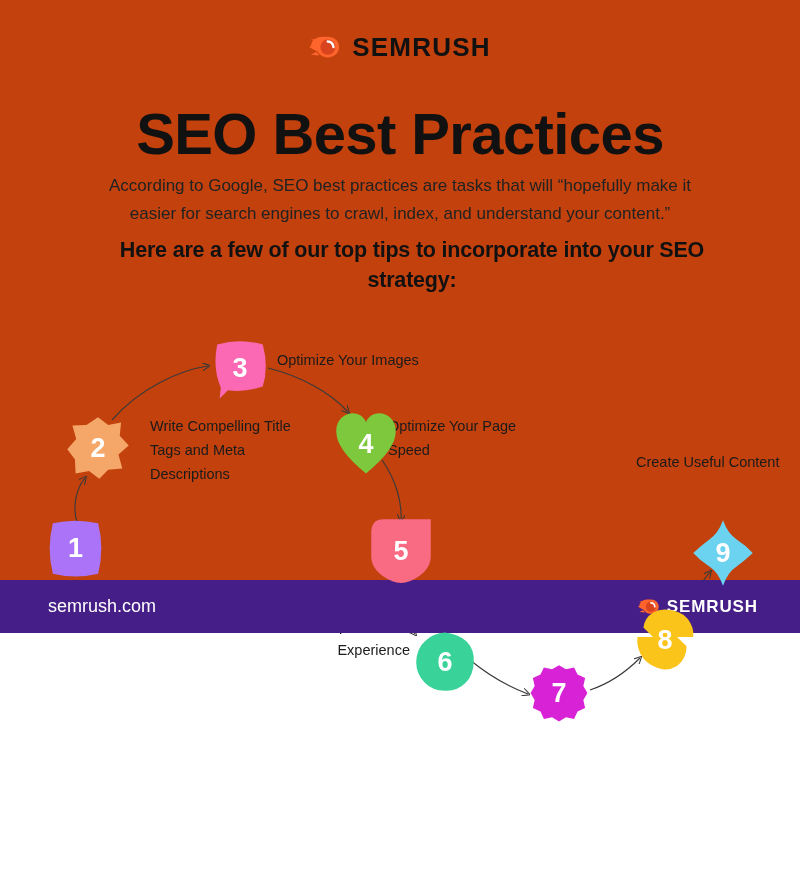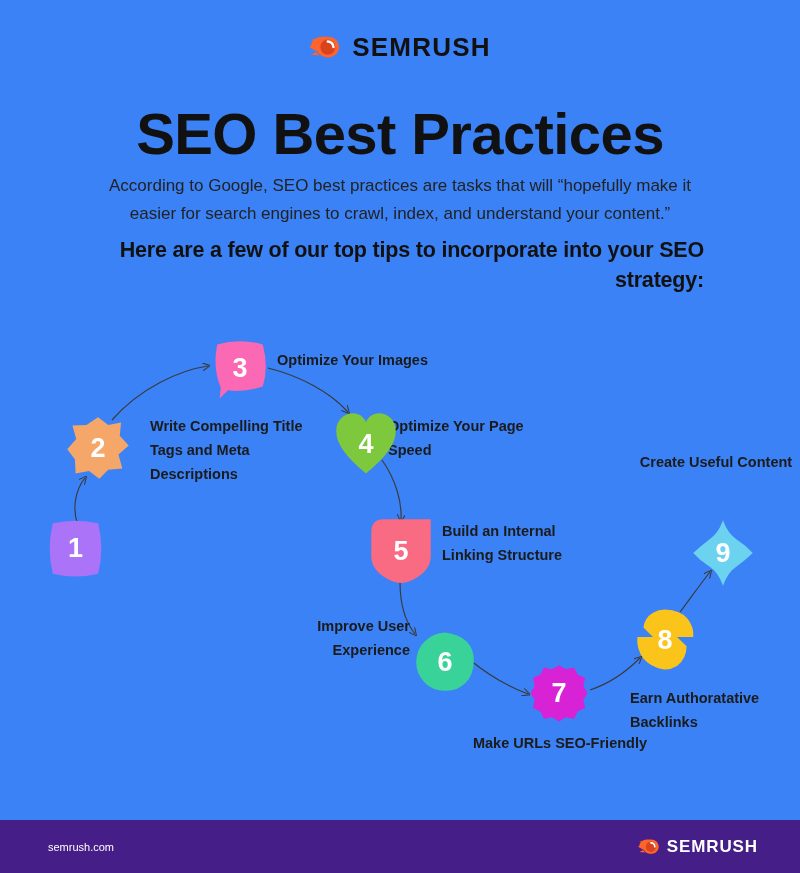--- a/index.html
+++ b/index.html
@@ -2,21 +2,21 @@
 <html><head>
 <meta charset="utf-8">
 <style>
   * { box-sizing: border-box; margin: 0; padding: 0; }
   html, body {
     width: 800px; height: 873px;
     background: #ffffff;
     font-family: "Liberation Sans", sans-serif;
     overflow: hidden;
   }
-  .page { position: relative; width: 800px; height: 873px; background: #3b82f6; }
+  .page { position: relative; width: 800px; height: 633px; background: #c2410c; }
 
   
   .brand-top {
     position: absolute; top: 33px; left: 0; width: 800px;
     display: flex; align-items: center; justify-content: center; gap: 11px;
   }
   .flame { width: 32px; height: 28px; position: relative; }
   .flame svg { display: block; }
   .brand-word {
     font-size: 26px; font-weight: 700; letter-spacing: 1.2px;
@@ -25,53 +25,53 @@
 
   .title {
     position: absolute; top: 100px; left: 0; width: 800px; text-align: center;
     font-size: 58px; font-weight: 700; color: #111111; letter-spacing: -0.6px;
   }
   .subtitle {
     position: absolute; top: 172px; left: 100px; width: 600px; text-align: center;
     font-size: 17px; color: #222222; line-height: 1.62;
   }
   .tagline {
-    position: absolute; top: 236px; left: 104px; width: 600px; text-align: right;
+    position: absolute; top: 236px; left: 112px; width: 600px; text-align: center;
     font-size: 21.5px; font-weight: 700; color: #111111; line-height: 1.38;
     letter-spacing: -0.2px;
   }
 
   
   .flow { position: absolute; top: 320px; left: 0; width: 800px; height: 480px; }
   .arcs { position: absolute; inset: 0; }
 
   .node {
     position: absolute;
     display: flex; align-items: center; justify-content: center;
     color: #ffffff; font-weight: 700; font-size: 27px;
     line-height: 1;
   }
   .node span { position: relative; z-index: 2; transform: translateY(-1px); }
   .node .shape { position: absolute; inset: 0; z-index: 1; }
   .node .shape svg { width: 100%; height: 100%; display: block; }
 
   .nlabel {
-    position: absolute; font-size: 14.5px; color: #1b1b1b; line-height: 1.64; font-weight: bold;
+    position: absolute; font-size: 14.5px; color: #1b1b1b; line-height: 1.64;
   }
   .nlabel.right { text-align: left; }
   .nlabel.left  { text-align: right; }
-  .nlabel.center { text-align: center; }
+  .nlabel.center { }
 
   
   .footer {
     position: absolute; left: 0; bottom: 0; width: 800px; height: 53px;
     background: #461E87; display: flex; align-items: center;
   }
   .footer-url {
-    position: absolute; left: 48px; font-size: 11px; color: #ffffff; text-align: center;
+    position: absolute; left: 48px; font-size: 18px; color: #ffffff; text-align: center;
   }
   .footer-brand {
     position: absolute; right: 42px; display: flex; align-items: center; gap: 7px;
   }
   .footer-brand .fword {
     font-size: 17px; font-weight: 700; color: #ffffff; letter-spacing: 0.9px;
   }
 </style>
 </head>
 <body>
@@ -156,51 +156,48 @@
     <div class="nlabel right" style="left:388px; top:95px; width:140px;">Optimize Your Page Speed</div>
 
     <div class="node" style="left:370px; top:199px; width:62px; height:66px;">
       <span class="shape">
         <svg viewBox="0 0 100 100" preserveAspectRatio="none">
           <path d="M2 22 Q2 2 22 2 L98 2 L98 58 Q98 82 64 96 Q50 101 36 96 Q2 82 2 58 Z" fill="#F96A83"></path>
         </svg>
       </span>
       <span>5</span>
     </div>
-    <div class="nlabel right" style="left:442px; top:200px; width:160px;">Build an Internal Linking Structure</div>
 
     <div class="node" style="left:415px; top:313px; width:60px; height:60px;">
       <span class="shape">
         <svg viewBox="0 0 100 100" preserveAspectRatio="none">
           <path d="M50 1 Q74 4 86 16 Q99 29 98 50 Q97 73 84 85 Q70 99 50 98 Q28 97 16 84 Q2 70 2 50 Q3 27 17 15 Q30 2 50 1 Z" fill="#39D39A"></path>
         </svg>
       </span>
       <span>6</span>
     </div>
     <div class="nlabel left" style="left:260px; top:295px; width:150px;">Improve User Experience</div>
 
     <div class="node" style="left:530px; top:345px; width:58px; height:58px;">
       <span class="shape">
         <svg viewBox="0 0 100 100" preserveAspectRatio="none">
           <path d="M50 2 L62 9 L76 6 L82 18 L95 24 L92 38 L99 50 L92 62 L95 76 L82 82 L76 95 L62 92 L50 99 L38 92 L24 95 L18 82 L5 76 L8 62 L1 50 L8 38 L5 24 L18 18 L24 6 L38 9 Z" fill="#D822D6"></path>
         </svg>
       </span>
       <span>7</span>
     </div>
-    <div class="nlabel center" style="left:470px; top:412px; width:180px;">Make URLs SEO-Friendly</div>
 
     <div class="node" style="left:635px; top:290px; width:60px; height:62px;">
       <span class="shape">
         <svg viewBox="0 0 100 100" preserveAspectRatio="none">
           <path d="M50 1 Q76 2 88 16 Q99 30 97 45 L70 45 L86 60 Q86 80 70 92 Q58 99 46 97 Q26 94 14 80 Q2 64 4 45 L30 45 L14 30 Q16 14 30 6 Q39 1 50 1 Z" fill="#FBC41A"></path>
         </svg>
       </span>
       <span>8</span>
     </div>
-    <div class="nlabel right" style="left:630px; top:367px; width:130px;">Earn Authoratative Backlinks</div>
 
     <div class="node" style="left:692px; top:200px; width:62px; height:68px;">
       <span class="shape">
         <svg viewBox="0 0 100 100" preserveAspectRatio="none">
           <path d="M50 2 Q58 22 72 30 Q86 38 98 50 Q84 62 72 70 Q58 78 50 98 Q42 78 28 70 Q14 62 2 50 Q16 38 28 30 Q42 22 50 2 Z" fill="#6BD3F0"></path>
         </svg>
       </span>
       <span>9</span>
     </div>
     <div class="nlabel center" style="left:636px; top:131px; width:160px;">Create Useful Content</div>

